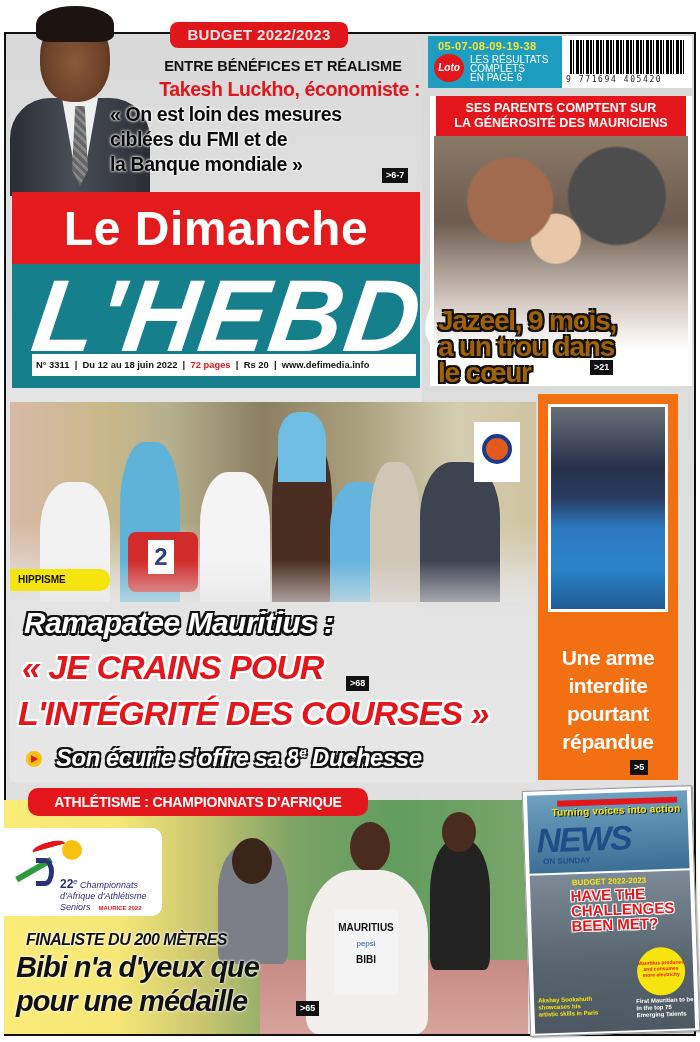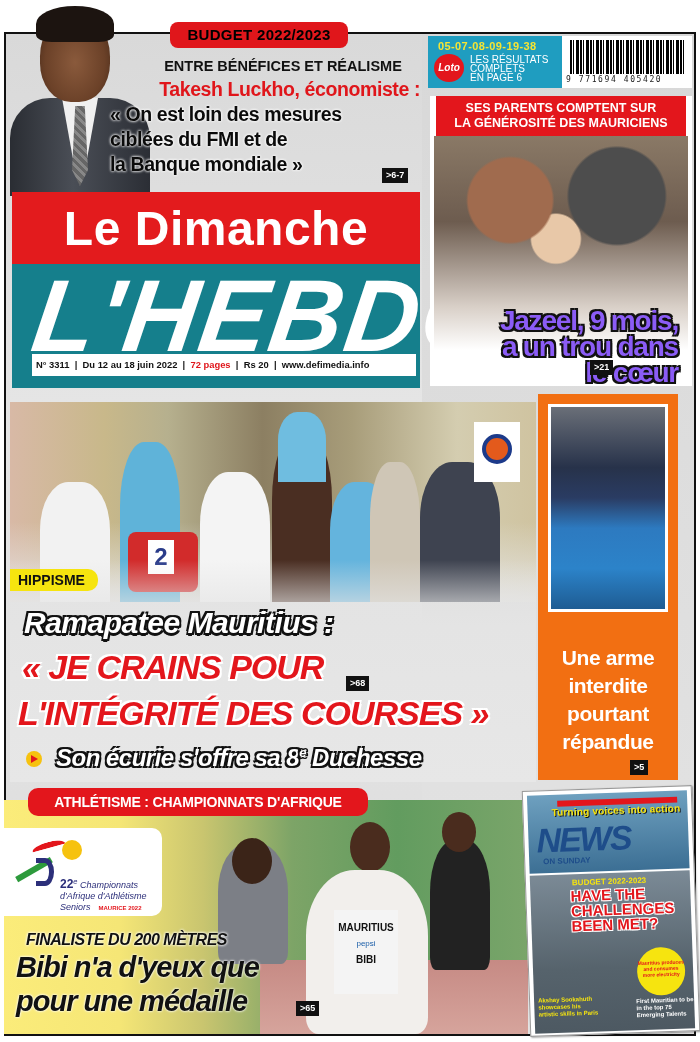--- a/index.html
+++ b/index.html
@@ -20,21 +20,21 @@
   .portrait .hair { position: absolute; left: 26px; top: 0; width: 78px; height: 36px;
           background: #1c1410; border-radius: 50% 50% 20% 20%; }
   .portrait .suit { position: absolute; left: 0; top: 92px; width: 140px; height: 98px;
           background: linear-gradient(90deg,#2a2d33,#4a4e56 45%,#2b2e35); border-radius: 40px 40px 0 0; }
   .portrait .shirt { position: absolute; left: 52px; top: 92px; width: 36px; height: 60px;
           background: #f0f0f0; clip-path: polygon(0 0,100% 0,70% 100%,30% 100%); }
   .portrait .tie { position: absolute; left: 62px; top: 100px; width: 16px; height: 80px;
           background: repeating-linear-gradient(45deg,#666 0 3px,#888 3px 6px); clip-path: polygon(20% 0,80% 0,100% 80%,50% 100%,0 80%); }
 
   .budget-tag { position: absolute; left: 170px; top: 22px; width: 178px; height: 26px;
-          background: #e0161b; border-radius: 8px; color: #000000; font-weight: 900;
+          background: #e0161b; border-radius: 8px; color: #e5e5e5; font-weight: 900;
           font-size: 15px; text-align: center; line-height: 26px; letter-spacing: 0.3px; }
   .budget-kicker { position: absolute; left: 150px; top: 58px; width: 266px; text-align: center;
           font-size: 14.5px; font-weight: 900; color: #111; }
   .budget-name { position: absolute; left: 140px; top: 78px; width: 280px; text-align: right;
           font-size: 19.5px; font-weight: 900; color: #e0161b; letter-spacing: -0.4px; }
   .budget-quote { position: absolute; left: 110px; top: 102px; width: 290px; 
           font-size: 19.5px; font-weight: 900; color: #0b0b0b; line-height: 25px; letter-spacing: -0.4px;
           text-shadow: 0 0 3px #fff, 0 0 3px #fff; }
   .pg-ref { display: inline-block; background: #111; color: #fff; font-size: 9px; font-weight: 900;
           padding: 1px 4px; vertical-align: middle; line-height: 13px; }
@@ -66,34 +66,34 @@
   
   .jz-box { position: absolute; left: 430px; top: 96px; width: 262px; height: 290px; background: #fff; }
   .jz-head { position: absolute; left: 6px; top: 0; width: 250px; height: 40px; background: #e3161c;
           color: #fff; font-weight: 900; font-size: 12.5px; line-height: 15px; text-align: center; padding-top: 5px; }
   .jz-photo { position: absolute; left: 4px; top: 40px; width: 254px; height: 214px;
           background: radial-gradient(circle at 30% 30%, #a06b4e 0 18%, transparent 19%),
                       radial-gradient(circle at 72% 28%, #4d4d4d 0 20%, transparent 21%),
                       radial-gradient(circle at 48% 48%, #e8c8a8 0 14%, transparent 15%),
                       linear-gradient(180deg,#8a7966 0%,#6d5c4f 40%,#d9d0c8 80%,#ffffff 100%); }
   .jz-title { position: absolute; left: 8px; top: 212px; width: 240px; font-size: 28px; font-weight: 900;
-          color: #8b5cf6; line-height: 26px; letter-spacing: -1.2px;
-          text-shadow: -2px -2px 0 #111, 2px -2px 0 #111, -2px 2px 0 #111, 2px 2px 0 #111, 0 2px 0 #111, 2px 0 0 #111; text-align: right; }
+          color: #a16207; line-height: 26px; letter-spacing: -1.2px;
+          text-shadow: -2px -2px 0 #111, 2px -2px 0 #111, -2px 2px 0 #111, 2px 2px 0 #111, 0 2px 0 #111, 2px 0 0 #111; }
   .jz-ref { position: absolute; left: 590px; top: 360px; }
 
   
   .hip-photo { position: absolute; left: 10px; top: 402px; width: 526px; height: 200px;
           background:
             linear-gradient(180deg, rgba(255,255,255,0) 60%, rgba(230,230,230,0.9) 100%),
             linear-gradient(90deg,#d8b9a6 0%,#c8b88a 18%,#b6b08e 30%,#8c7f62 48%,#a89d7a 65%,#d4cdb0 85%,#cfc3a0 100%); }
   .hip-photo .person { position: absolute; bottom: 0; border-radius: 40% 40% 0 0; }
   .hip-bottom { position: absolute; left: 10px; top: 560px; width: 526px; height: 222px;
           background: linear-gradient(180deg, rgba(220,220,220,0) 0%, #e4e4e4 30%, #e7e7e7 100%); }
-  .hip-tag { position: absolute; left: 10px; top: 569px; width: 88px; height: 22px; background: #f6e40f;
-          border-radius: 0 10px 10px 0; font-weight: 900; font-size: 14px; color: #111; line-height: 22px; padding-left: 8px; }
+  .hip-tag { position: absolute; left: 10px; top: 569px; width: 100px; height: 22px; background: #f6e40f;
+          border-radius: 0 10px 10px 0; font-weight: 900; font-size: 10px; color: #111; line-height: 22px; padding-left: 8px; }
   .hip-name { position: absolute; left: 24px; top: 606px; font-size: 30px; font-weight: 900; font-style: italic;
           color: #fff; letter-spacing: -0.5px;
           text-shadow: -2px -2px 0 #111, 2px -2px 0 #111, -2px 2px 0 #111, 2px 2px 0 #111, 0 3px 0 #111; }
   .hip-q1 { position: absolute; left: 22px; top: 648px; font-size: 34px; font-weight: 900; font-style: italic;
           color: #e3161c; letter-spacing: -1px;
           text-shadow: -2px -2px 0 #fff, 2px -2px 0 #fff, -2px 2px 0 #fff, 2px 2px 0 #fff; }
   .hip-q2 { position: absolute; left: 18px; top: 694px; font-size: 34px; font-weight: 900; font-style: italic;
           color: #e3161c; letter-spacing: -1px;
           text-shadow: -2px -2px 0 #fff, 2px -2px 0 #fff, -2px 2px 0 #fff, 2px 2px 0 #fff; }
   .hip-ref { position: absolute; left: 346px; top: 676px; }

